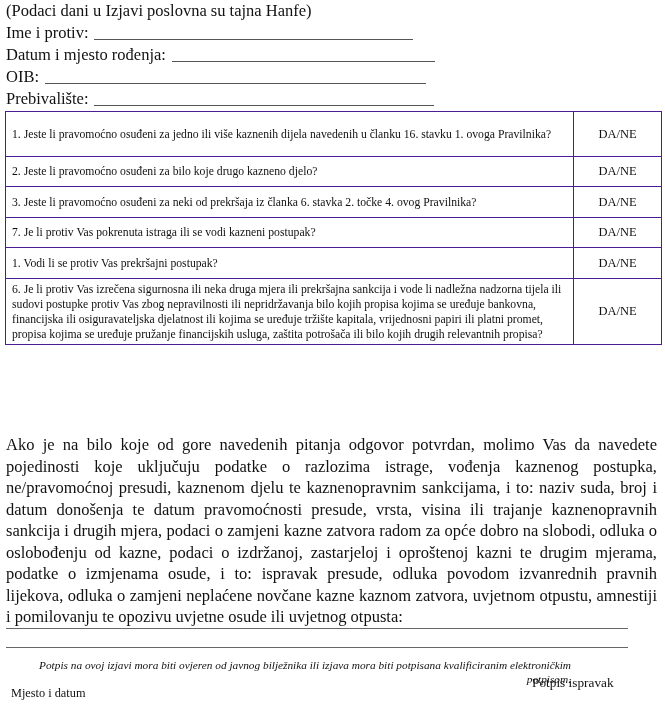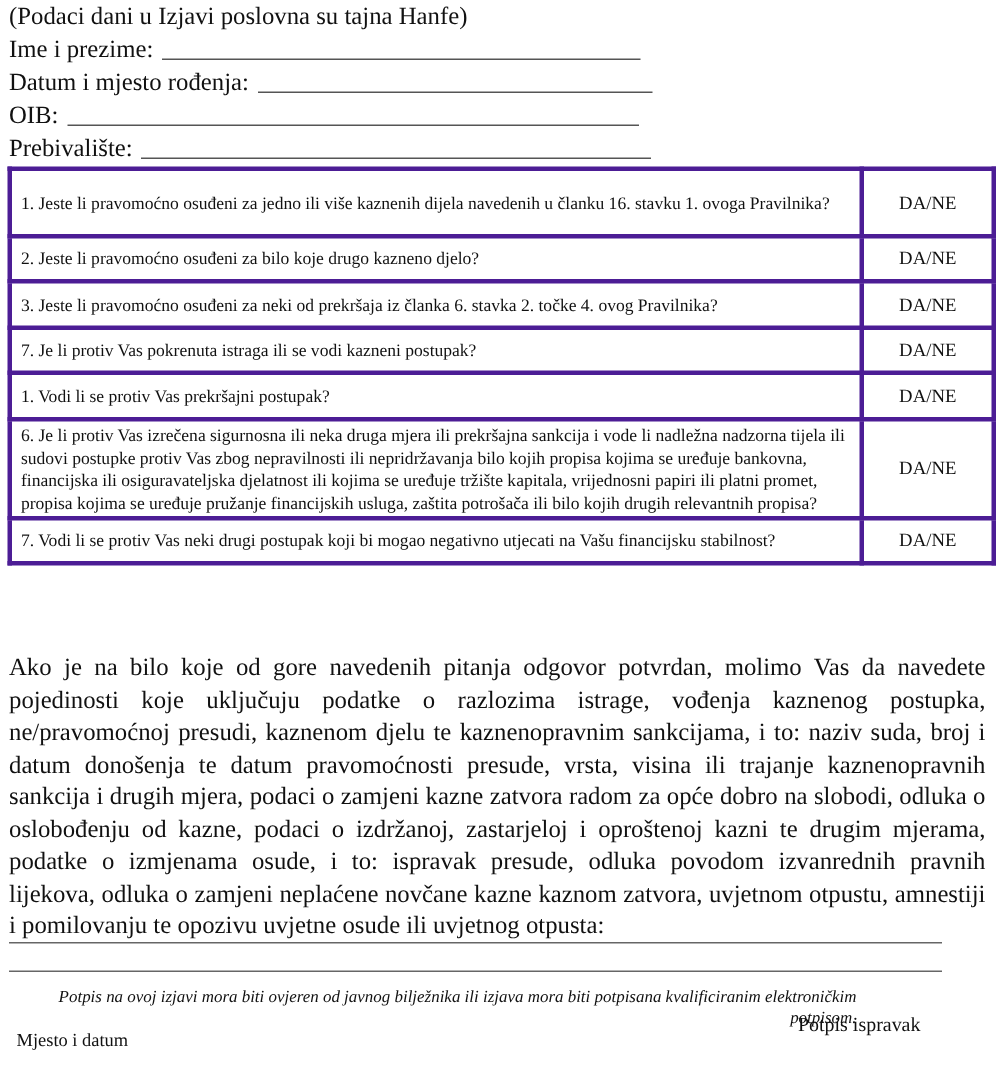--- a/index.html
+++ b/index.html
@@ -10,41 +10,41 @@
     .abs { position: absolute; }
     .head-line { left: 6px; font-size: 16.5px; line-height: 20px; white-space: nowrap; }
     .field { left: 6px; font-size: 16.5px; line-height: 20px; white-space: nowrap; display: flex; align-items: flex-end; }
     .field .rule { display: inline-block; height: 0; border-bottom: 1px solid #555; margin-left: 6px; margin-bottom: 3px; }
 
     table.q {
       position: absolute; left: 5px; top: 111px; width: 656px;
       border-collapse: collapse; table-layout: fixed;
       font-size: 11.7px; line-height: 15px;
     }
-    table.q td { border: 3px solid #4c1d95; padding: 0 6px; vertical-align: middle; }
+    table.q td { border: 1px solid #4c1d95; padding: 0 6px; vertical-align: middle; }
     table.q td.ans { width: 76px; text-align: center; font-size: 12.5px; padding: 0; }
     table.q col.c1 { width: 568px; }
     table.q col.c2 { width: 88px; }
 
     .para {
       left: 6px; top: 434px; width: 651px; font-size: 16.5px; line-height: 21.5px;
       text-align: justify;
     }
     .blank { left: 6px; width: 622px; height: 0; border-bottom: 1px solid #666; }
     .note { left: 11px; font-size: 11.3px; line-height: 14px; font-style: italic; width: 560px; text-align: right; }
     .place { left: 11px; font-size: 12.3px; line-height: 14px; }
     .sign { left: 532px; font-size: 13.3px; line-height: 16px; white-space: nowrap; }
   </style>
 </head>
 <body>
 
 <div class="abs head-line" style="top:1px;">(Podaci dani u Izjavi poslovna su tajna Hanfe)</div>
 
 <div class="abs field" style="top:23px;">
-  <span>Ime i prezime:</span>
+  <span>Ime i protiv:</span>
   <span class="rule" style="width:319px;"></span>
 </div>
 <div class="abs field" style="top:45px;">
   <span>Datum i mjesto rođenja:</span>
   <span class="rule" style="width:263px;"></span>
 </div>
 <div class="abs field" style="top:67px;text-align:right;">
   <span>OIB:</span>
   <span class="rule" style="width:381px;"></span>
 </div>
@@ -76,24 +76,20 @@
     <td class="ans">DA/NE</td>
   </tr>
   <tr style="height:31px;">
     <td>1. Vodi li se protiv Vas prekršajni postupak?</td>
     <td class="ans">DA/NE</td>
   </tr>
   <tr style="height:66px;">
     <td>6. Je li protiv Vas izrečena sigurnosna ili neka druga mjera ili prekršajna sankcija i vode li nadležna nadzorna tijela ili sudovi postupke protiv Vas zbog nepravilnosti ili nepridržavanja bilo kojih propisa kojima se uređuje bankovna, financijska ili osiguravateljska djelatnost ili kojima se uređuje tržište kapitala, vrijednosni papiri ili platni promet, propisa kojima se uređuje pružanje financijskih usluga, zaštita potrošača ili bilo kojih drugih relevantnih propisa?</td>
     <td class="ans">DA/NE</td>
   </tr>
-  <tr style="height:30px;">
-    <td>7. Vodi li se protiv Vas neki drugi postupak koji bi mogao negativno utjecati na Vašu financijsku stabilnost?</td>
-    <td class="ans">DA/NE</td>
-  </tr>
 </tbody>
   </table>
 
 <div class="abs para">Ako je na bilo koje od gore navedenih pitanja odgovor potvrdan, molimo Vas da navedete pojedinosti koje uključuju podatke o razlozima istrage, vođenja kaznenog postupka, ne/pravomoćnoj presudi, kaznenom djelu te kaznenopravnim sankcijama, i to: naziv suda, broj i datum donošenja te datum pravomoćnosti presude, vrsta, visina ili trajanje kaznenopravnih sankcija i drugih mjera, podaci o zamjeni kazne zatvora radom za opće dobro na slobodi, odluka o oslobođenju od kazne, podaci o izdržanoj, zastarjeloj i oproštenoj kazni te drugim mjerama, podatke o izmjenama osude, i to: ispravak presude, odluka povodom izvanrednih pravnih lijekova, odluka o zamjeni neplaćene novčane kazne kaznom zatvora, uvjetnom otpustu, amnestiji i pomilovanju te opozivu uvjetne osude ili uvjetnog otpusta:</div>
 
 <div class="abs blank" style="top:628px;"></div>
 <div class="abs blank" style="top:647px;"></div>
 
 <div class="abs note" style="top:658px;">Potpis na ovoj izjavi mora biti ovjeren od javnog bilježnika ili izjava mora biti potpisana kvalificiranim elektroničkim potpisom.</div>
 <div class="abs place" style="top:686px;">Mjesto i datum</div>

